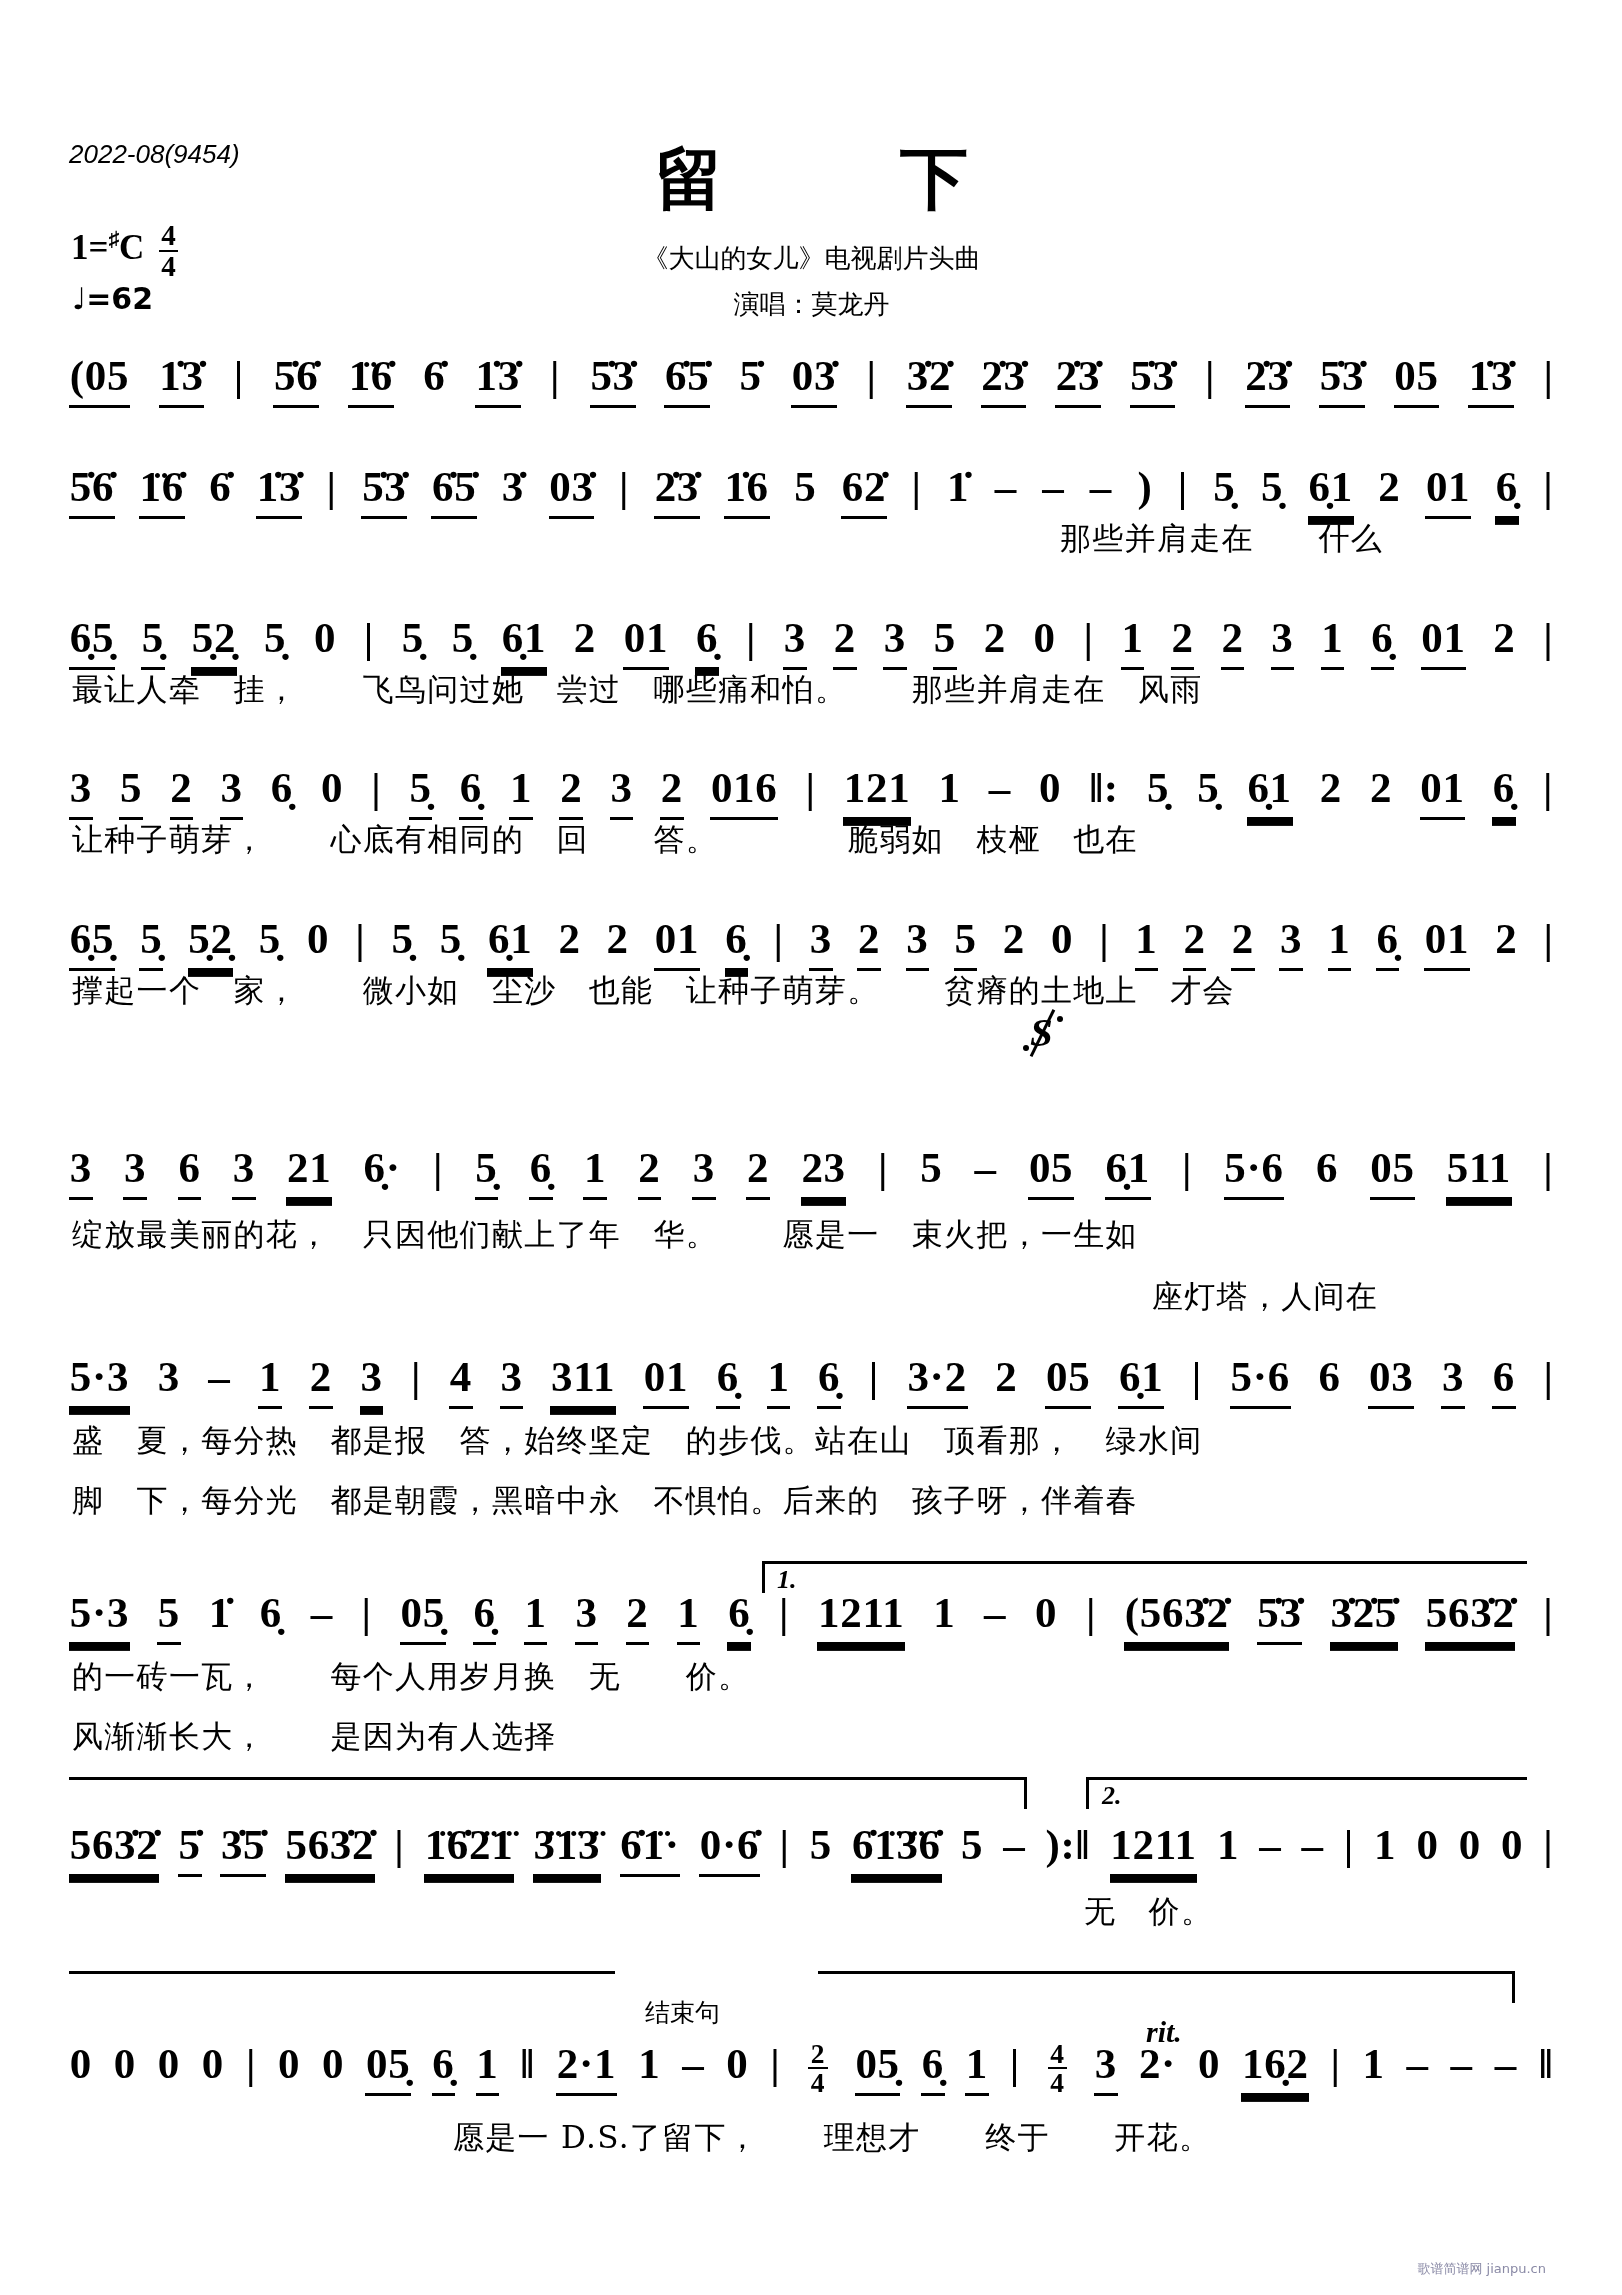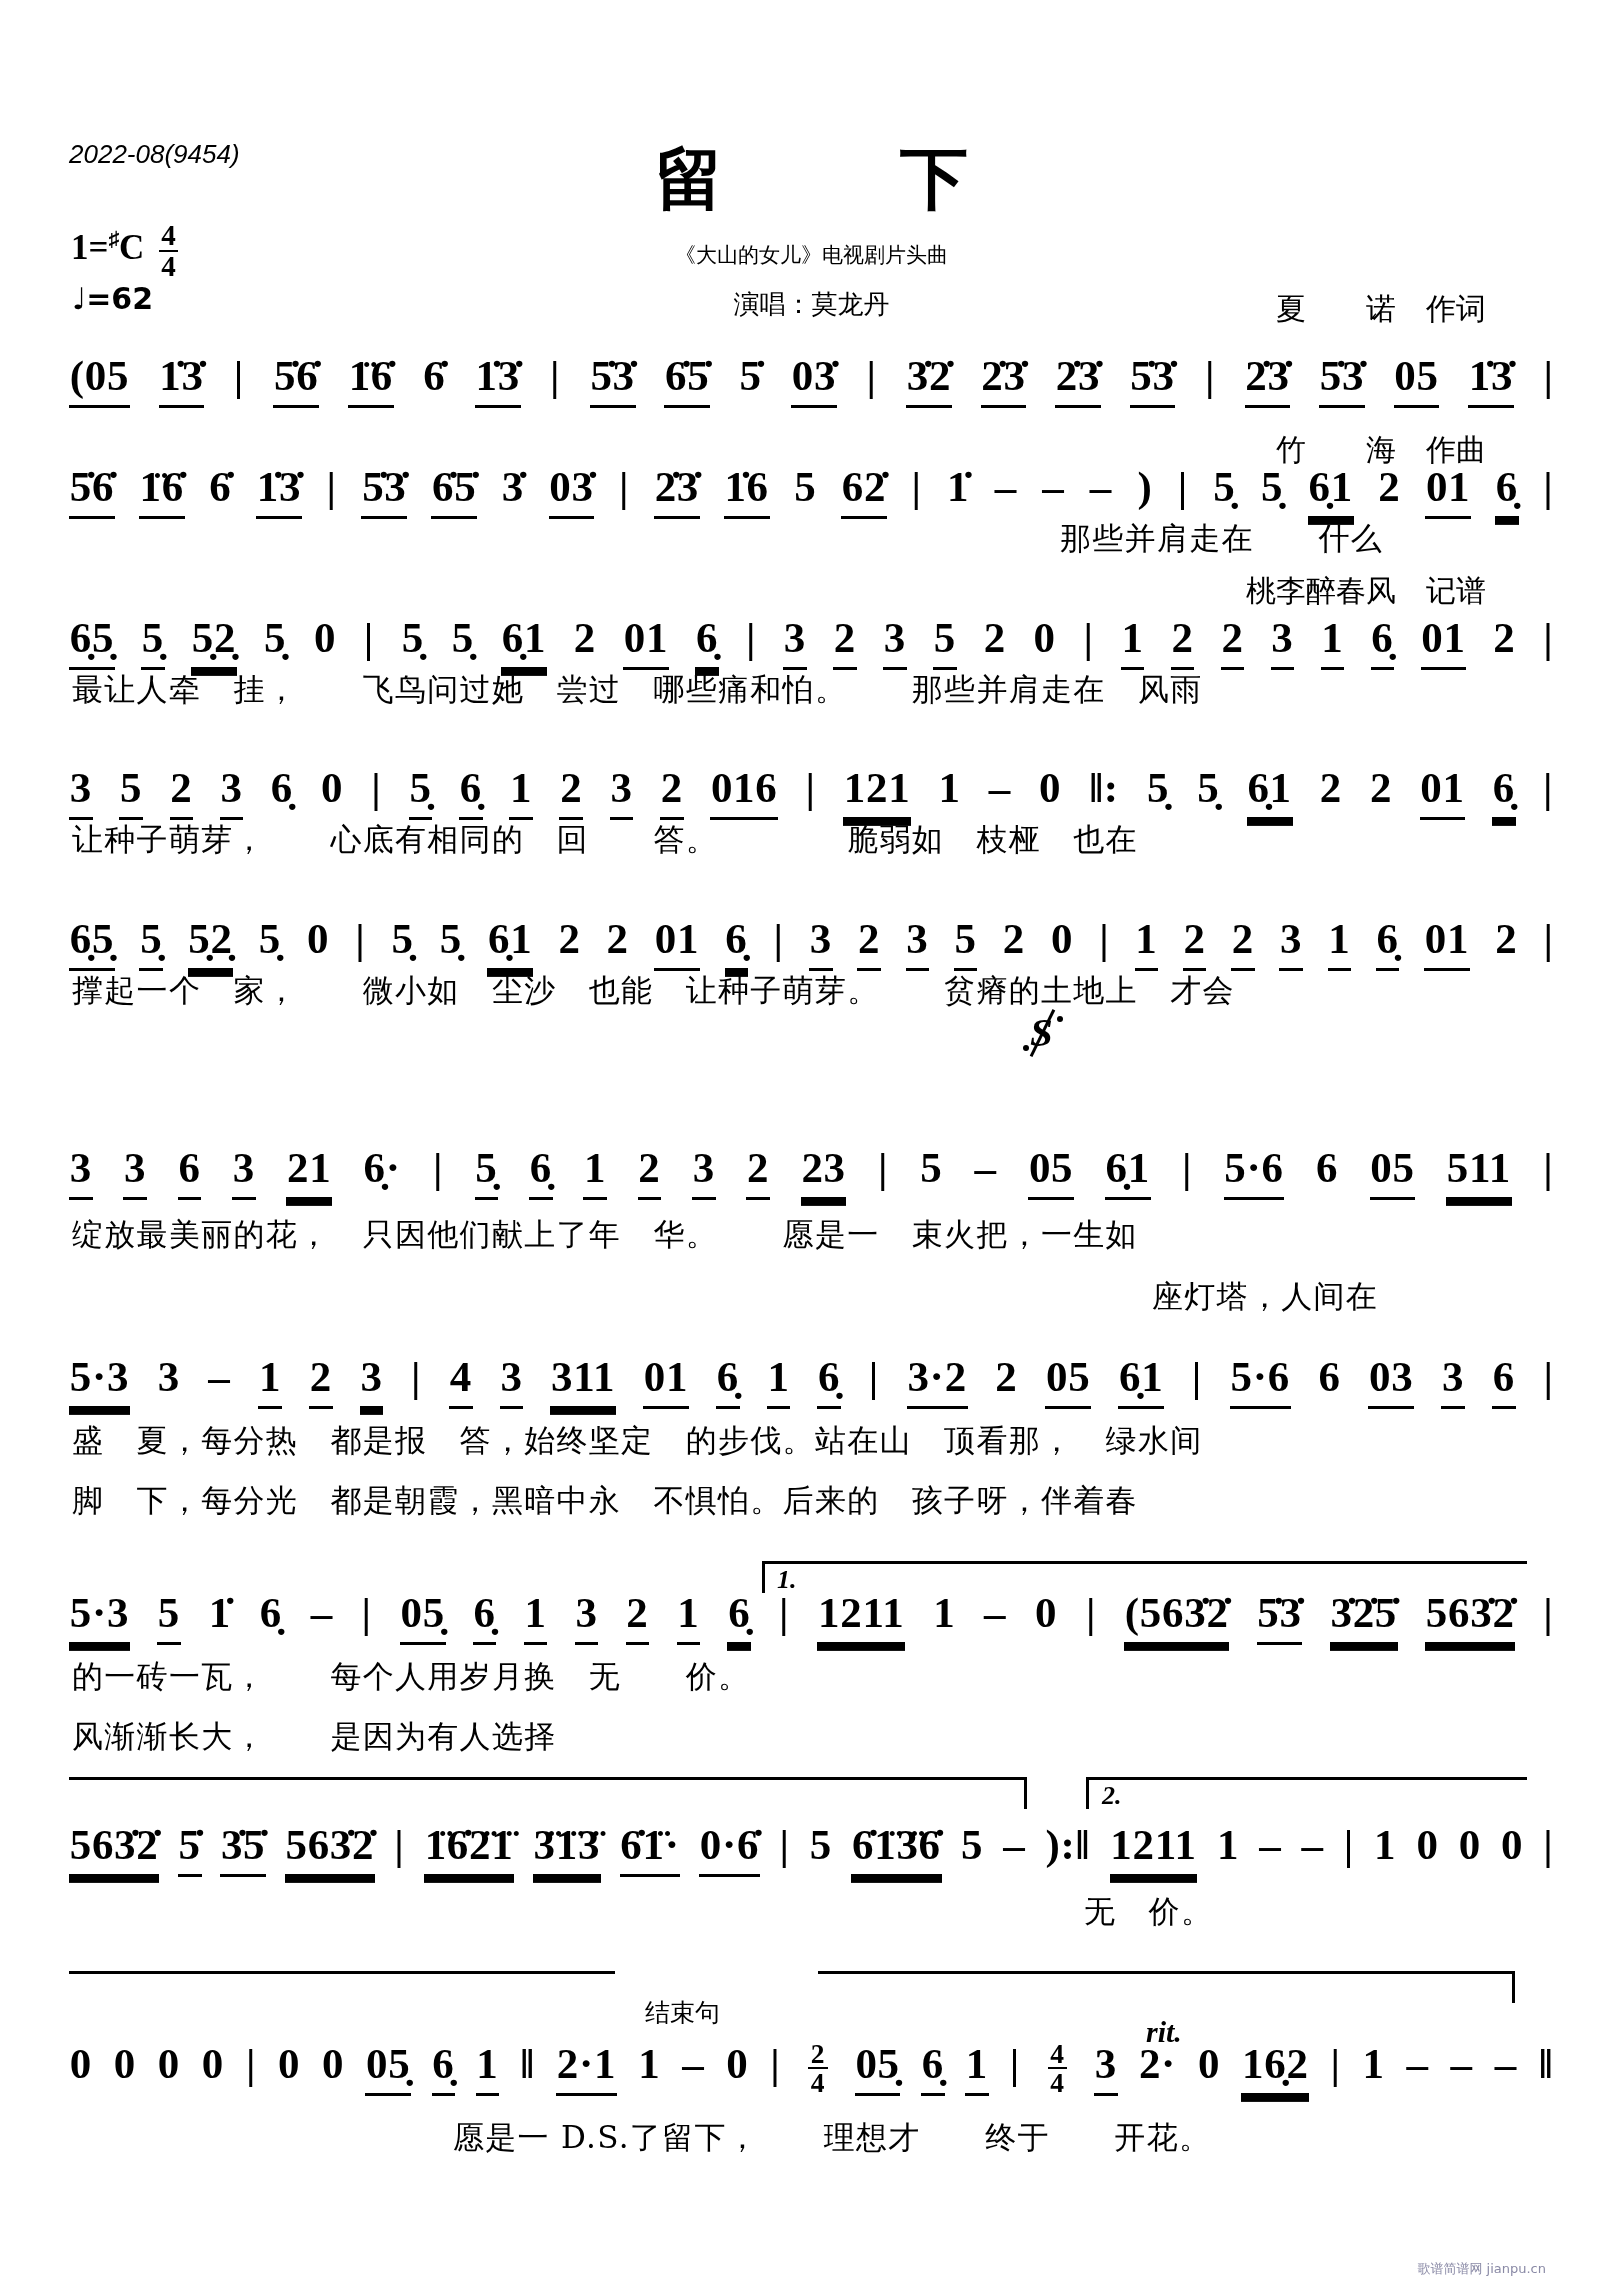--- a/index.html
+++ b/index.html
@@ -3,21 +3,21 @@
 <meta charset="utf-8">
 <style>
   html,body{margin:0;padding:0;background:#fff;}
   .page{position:relative;width:1623px;height:2295px;background:#fff;color:#000;
         font-family:"Liberation Serif",serif;overflow:hidden;}
   
   .edition{position:absolute;left:69px;top:139px;font:italic 26px "Liberation Sans",sans-serif;}
   .title{position:absolute;left:0;right:0;top:134px;text-align:center;
          font-weight:700;font-size:68px;letter-spacing:2.6em;text-indent:2.6em;
          font-family:"Liberation Serif",serif;}
-  .subtitle{position:absolute;left:0;right:0;top:241px;text-align:center;font-size:21px;}
+  .subtitle{position:absolute;left:0;right:0;top:241px;text-align:center;font-size:26px;}
   .performer{position:absolute;left:0;right:0;top:287px;text-align:center;font-size:26px;}
   .keyline{position:absolute;left:71px;top:221px;font-size:35px;font-weight:700;}
   .keyline .acc{vertical-align:super;font-size:21px;}
   .tempo{position:absolute;left:72px;top:281px;font-size:30px;font-weight:700;
          font-family:"DejaVu Sans","Liberation Serif",serif;}
   .credits{position:absolute;right:137px;top:191px;text-align:right;font-size:30px;
            line-height:47px;white-space:pre;}
   
   .tsig{display:inline-flex;flex-direction:column;vertical-align:middle;margin:0 6.5px;
         font-weight:700;text-align:center;line-height:1.0;font-size:27.5px;}
@@ -63,25 +63,20 @@
   <div class="performer">演唱：莫龙丹</div>
 
   <div class="keyline">
     <span>1=</span><span class="acc">♯</span><span>C</span><span class="tsig">
         <span class="num">4</span>
         <span class="den">4</span>
       </span>
   </div>
   <div class="tempo">♩=62</div>
 
-  <div class="credits">
-    <div>夏　　诺　作词</div>
-    <div>竹　　海　作曲</div>
-    <div>桃李醉春风　记谱</div>
-  </div>
 
   <div class="segno">
     <span class="s">S</span>
     <i class="slash"></i>
     <i class="sdot d1"></i>
     <i class="sdot d2"></i>
   </div>
 
   <div class="bracket bl" style="left:762px;top:1561px;width:762px;"></div>
   <div class="volta-label" style="left:777px;top:1565px;">1.</div>

